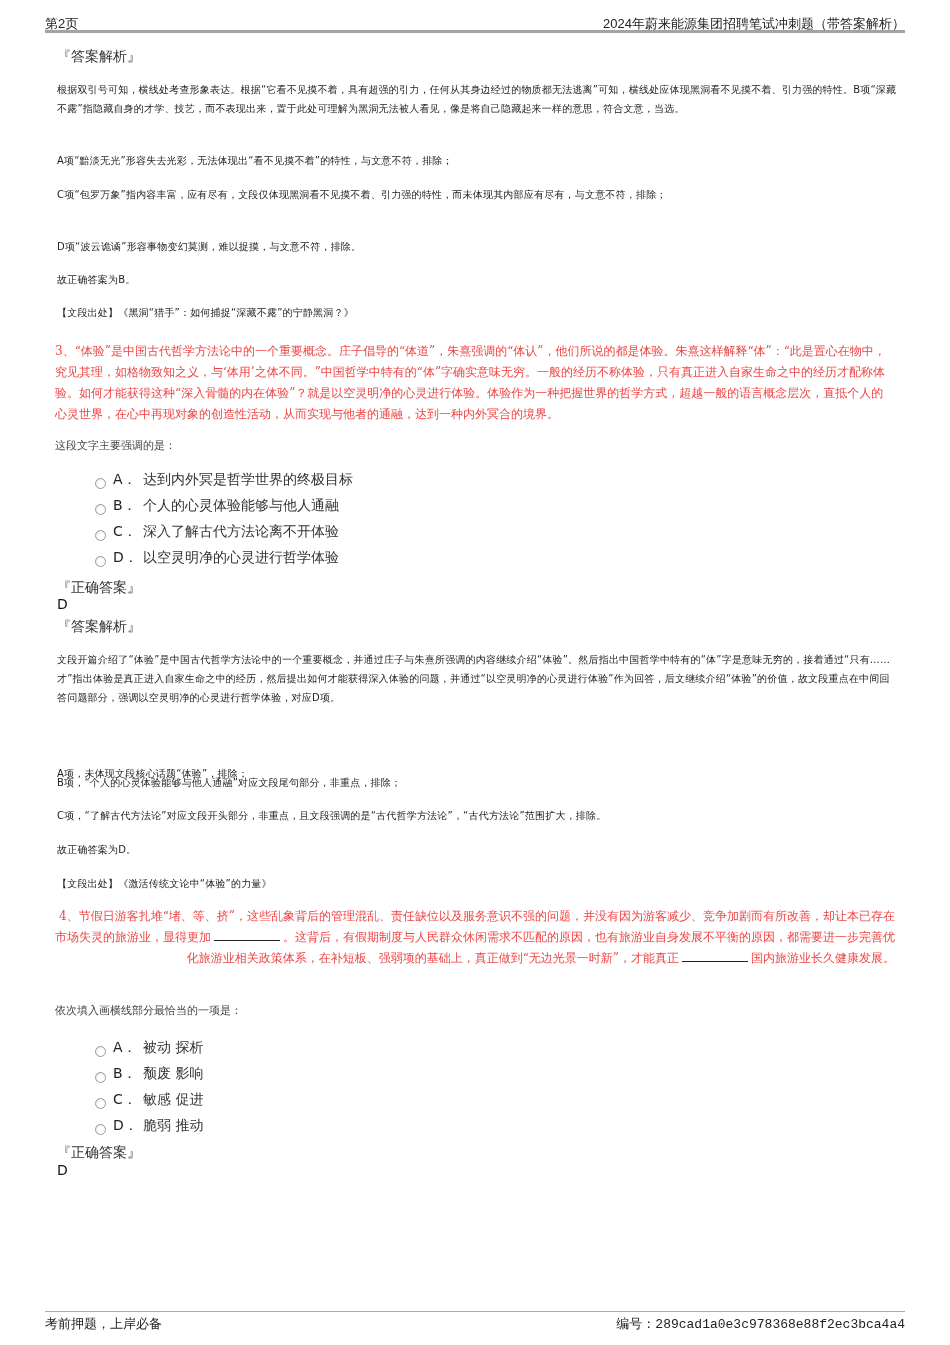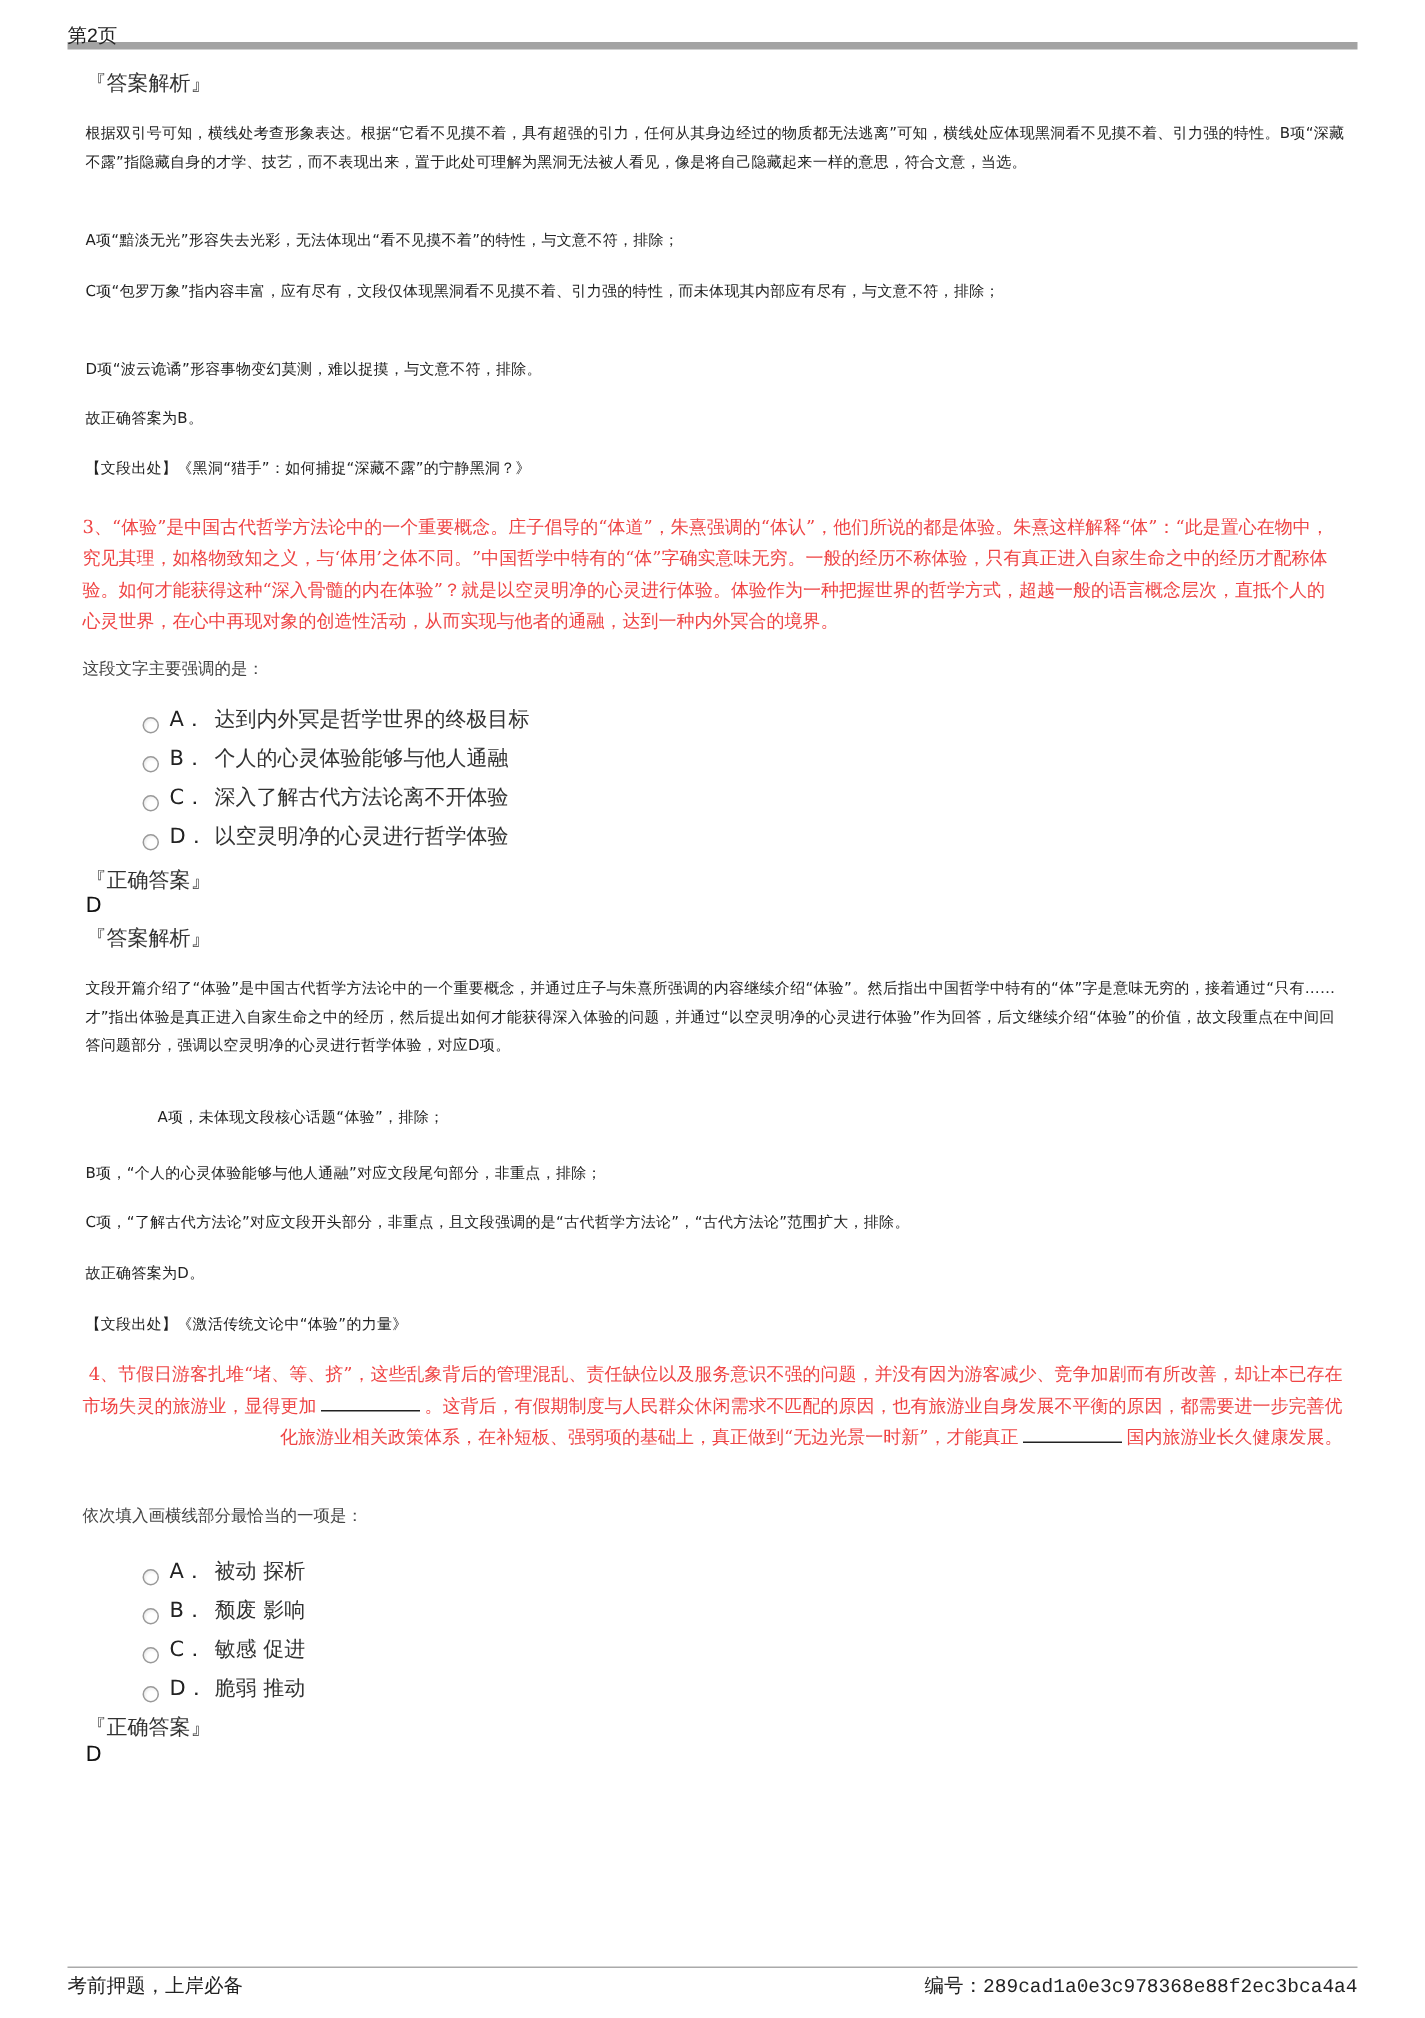--- a/index.html
+++ b/index.html
@@ -1,21 +1,21 @@
 <!DOCTYPE html>
 <html><head>
   <meta charset="utf-8">
   <style>
     * { margin: 0; padding: 0; box-sizing: border-box; }
     html, body { width: 950px; height: 1345px; background: #ffffff; overflow: hidden; }
     body { position: relative; font-family: "DejaVu Sans", "Liberation Sans", sans-serif; color: #222; }
 
     .header {
       position: absolute; left: 45px; top: 14px; width: 860px; height: 19px;
-      border-bottom: 5px solid #a3a3a3;
+      border-bottom: 3px solid #a3a3a3;
       font-family: "Liberation Sans", "DejaVu Sans", sans-serif;
       font-size: 13px; color: #222;
     }
     .header .left { position: absolute; left: 0; top: 1px; }
     .header .right { position: absolute; right: 0; top: 1px; }
 
     .footer {
       position: absolute; left: 45px; top: 1311px; width: 860px; height: 20px;
       border-top: 1px solid #aaa;
       font-family: Liberation Mono, monospace;
@@ -58,20 +58,21 @@
     .opt-letter { width: 30px; font-family: "DejaVu Sans", sans-serif; }
     .opt-text { font-family: "DejaVu Sans", sans-serif; color: #333; }
     .answer { font-family: "DejaVu Sans", sans-serif; font-size: 14px; color: #111; }
     .blank { display: inline-block; width: 66px; border-bottom: 1px solid #222; height: 12px; margin: 0 3px; }
   </style>
 </head>
 <body>
 
 <div class="header">
   <span class="left">第2页</span>
+  <span class="right">2024年蔚来能源集团招聘笔试冲刺题（带答案解析）</span>
 </div>
 
 <div class="block tag" style="top:47px; left:57px;">『答案解析』</div>
 <div class="block para" style="top:80px;">根据双引号可知，横线处考查形象表达。根据“它看不见摸不着，具有超强的引力，任何从其身边经过的物质都无法逃离”可知，横线处应体现黑洞看不见摸不着、引力强的特性。B项“深藏不露”指隐藏自身的才学、技艺，而不表现出来，置于此处可理解为黑洞无法被人看见，像是将自己隐藏起来一样的意思，符合文意，当选。</div>
 <div class="block para" style="top:151px;">A项“黯淡无光”形容失去光彩，无法体现出“看不见摸不着”的特性，与文意不符，排除；</div>
 <div class="block para" style="top:185px;">C项“包罗万象”指内容丰富，应有尽有，文段仅体现黑洞看不见摸不着、引力强的特性，而未体现其内部应有尽有，与文意不符，排除；</div>
 <div class="block para" style="top:237px;">D项“波云诡谲”形容事物变幻莫测，难以捉摸，与文意不符，排除。</div>
 <div class="block para" style="top:270px;">故正确答案为B。</div>
 <div class="block para" style="top:303px;">【文段出处】《黑洞“猎手”：如何捕捉“深藏不露”的宁静黑洞？》</div>
 
@@ -99,21 +100,21 @@
     <span class="opt-letter">D．</span>
     <span class="opt-text">以空灵明净的心灵进行哲学体验</span>
   </div>
 </div>
 
 <div class="block tag" style="top:578px; left:57px;">『正确答案』</div>
 <div class="block answer" style="top:596px; left:57px;">D</div>
 <div class="block tag" style="top:617px; left:57px;">『答案解析』</div>
 
 <div class="block para" style="top:650px;">文段开篇介绍了“体验”是中国古代哲学方法论中的一个重要概念，并通过庄子与朱熹所强调的内容继续介绍“体验”。然后指出中国哲学中特有的“体”字是意味无穷的，接着通过“只有……才”指出体验是真正进入自家生命之中的经历，然后提出如何才能获得深入体验的问题，并通过“以空灵明净的心灵进行体验”作为回答，后文继续介绍“体验”的价值，故文段重点在中间回答问题部分，强调以空灵明净的心灵进行哲学体验，对应D项。</div>
-<div class="block para" style="top:736px;margin-left:48px;">A项，未体现文段核心话题“体验”，排除；</div>
+<div class="block para" style="top:764px;">A项，未体现文段核心话题“体验”，排除；</div>
 <div class="block para" style="top:773px;">B项，“个人的心灵体验能够与他人通融”对应文段尾句部分，非重点，排除；</div>
 <div class="block para" style="top:806px;">C项，“了解古代方法论”对应文段开头部分，非重点，且文段强调的是“古代哲学方法论”，“古代方法论”范围扩大，排除。</div>
 <div class="block para" style="top:840px;">故正确答案为D。</div>
 <div class="block para" style="top:874px;">【文段出处】《激活传统文论中“体验”的力量》</div>
 
 <div class="qtext" style="top:906px;text-align:right;"><span>4、节假日游客扎堆“堵、等、挤”，这些乱象背后的管理混乱、责任缺位以及服务意识不强的问题，并没有因为游客减少、竞争加剧而有所改善，却让本已存在市场失灵的旅游业，显得更加</span><span class="blank"></span><span>。这背后，有假期制度与人民群众休闲需求不匹配的原因，也有旅游业自身发展不平衡的原因，都需要进一步完善优化旅游业相关政策体系，在补短板、强弱项的基础上，真正做到“无边光景一时新”，才能真正</span><span class="blank"></span><span>国内旅游业长久健康发展。</span></div>
 <div class="prompt" style="top:1003px;">依次填入画横线部分最恰当的一项是：</div>
 
 <div class="options" style="top:1035px;">
   <div class="option">

